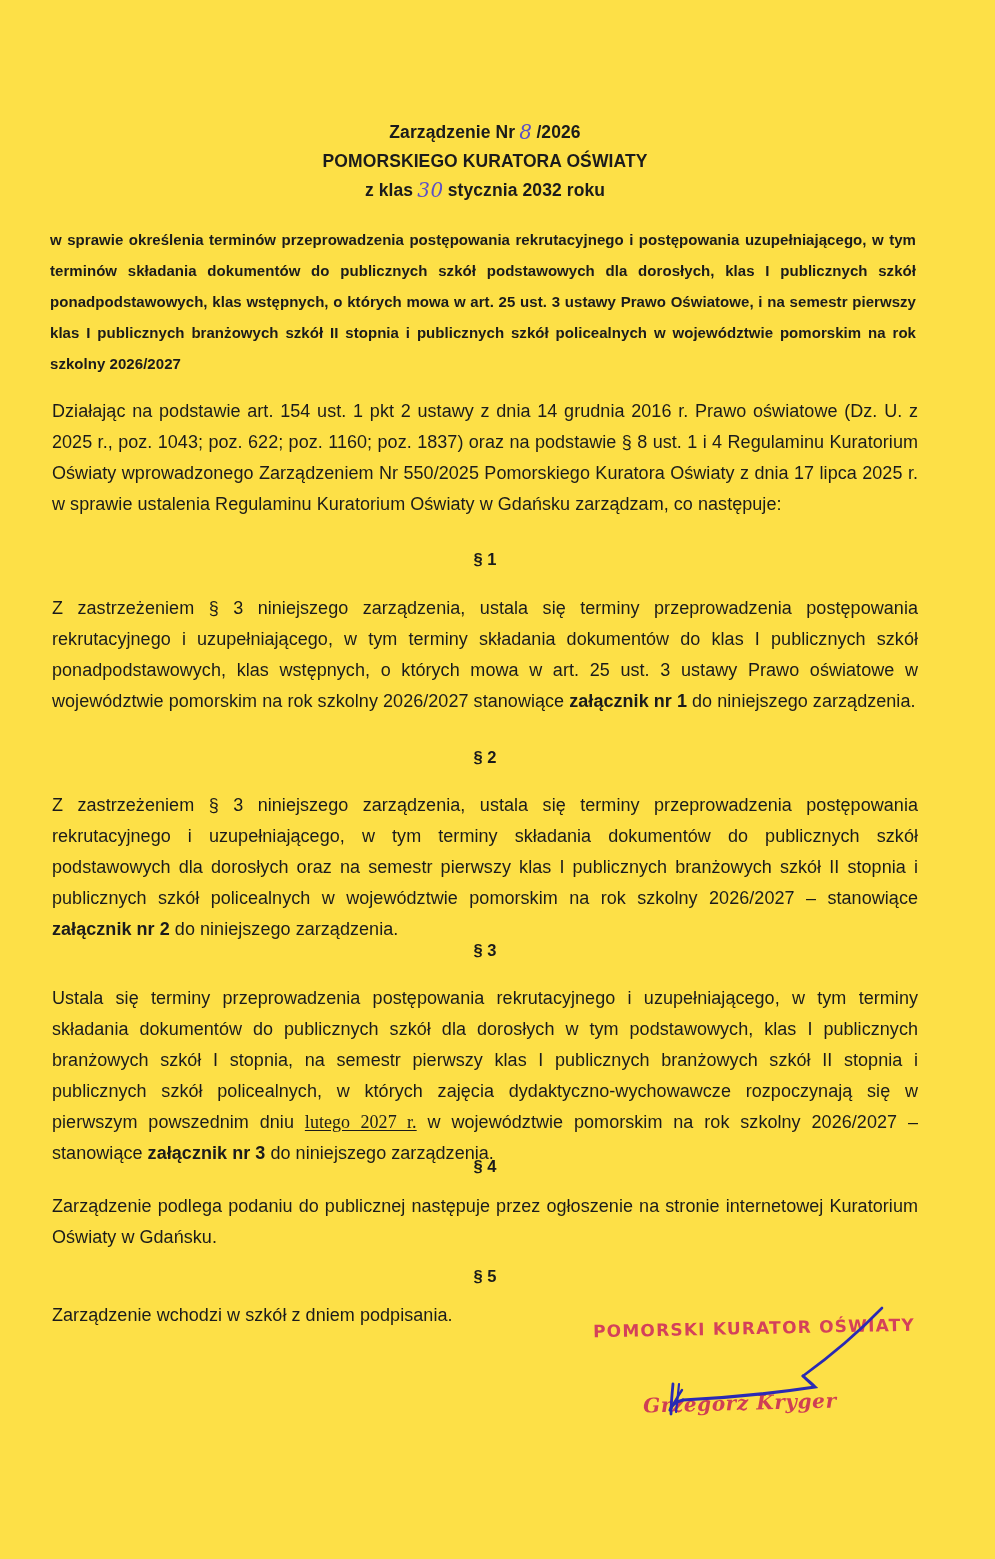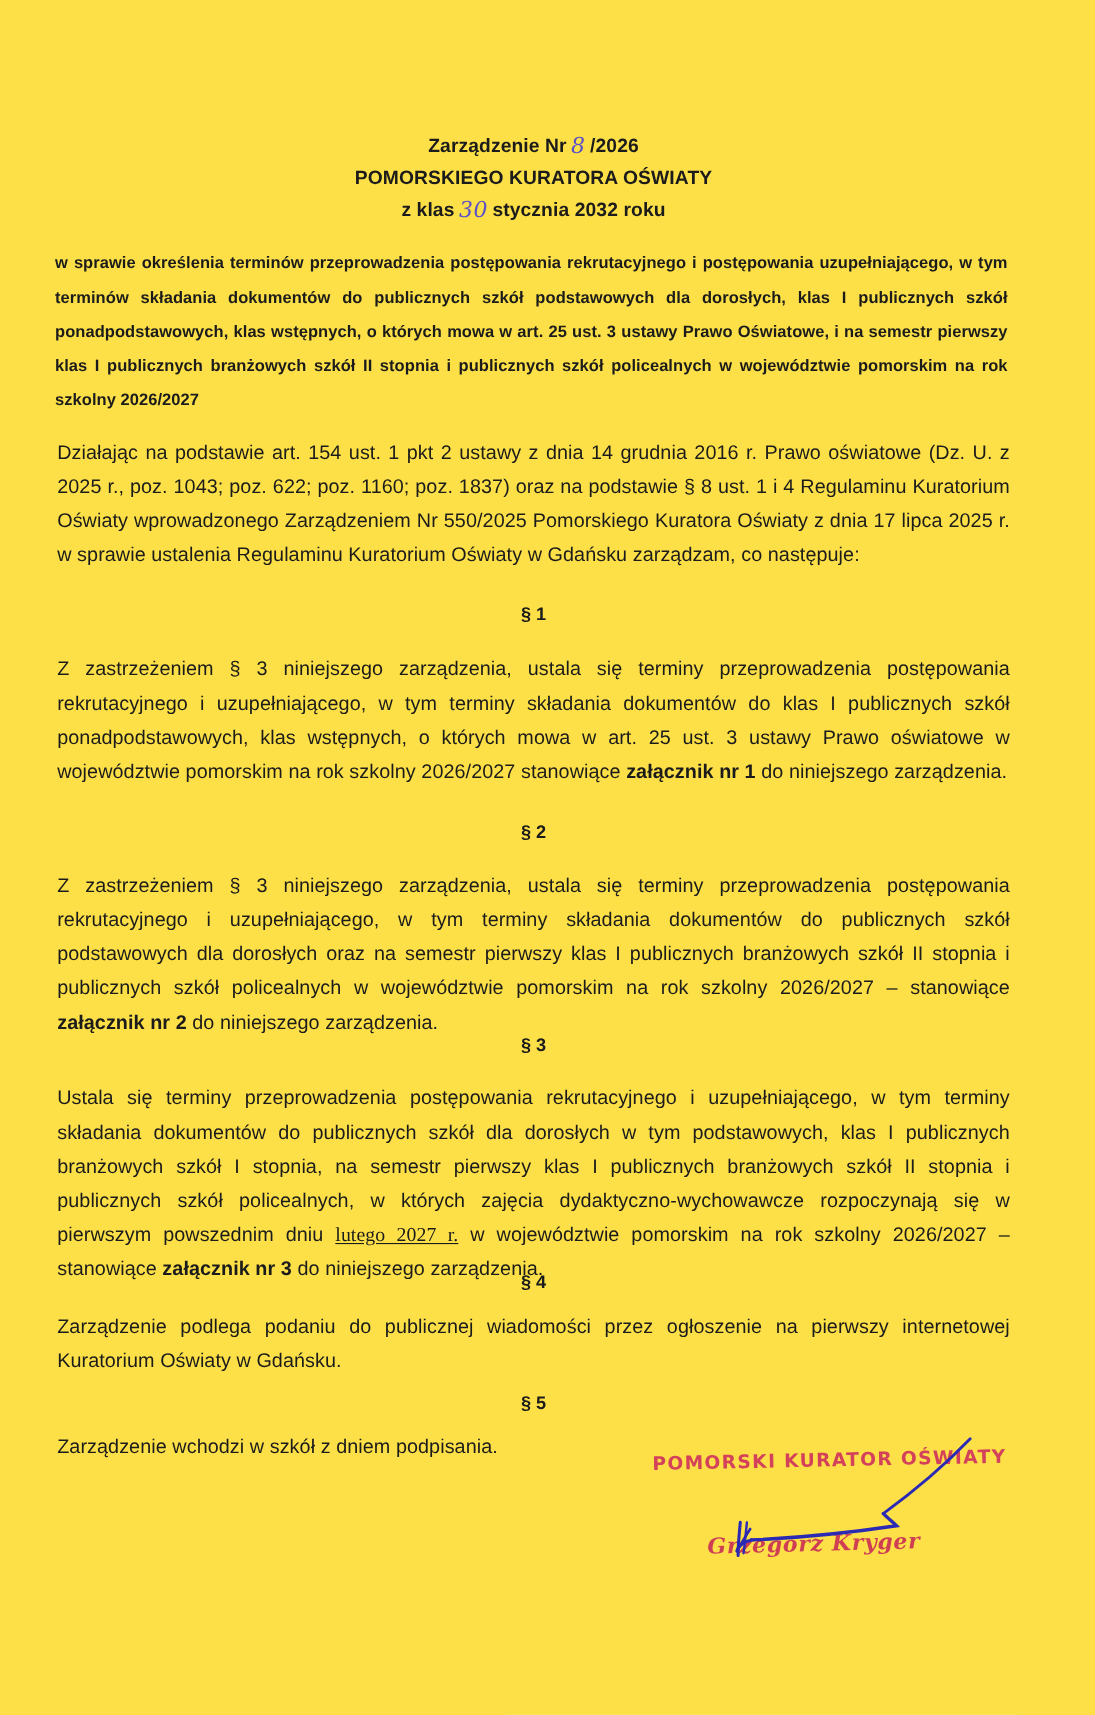--- a/index.html
+++ b/index.html
@@ -153,21 +153,21 @@
   <div class="sect" style="top:548px;">§ 1</div>
   <div class="para" style="top:593px;"><span>Z zastrzeżeniem § 3 niniejszego zarządzenia, ustala się terminy przeprowadzenia postępowania rekrutacyjnego i uzupełniającego, w tym terminy składania dokumentów do klas I publicznych szkół ponadpodstawowych, klas wstępnych, o których mowa w art. 25 ust. 3 ustawy Prawo oświatowe w województwie pomorskim na rok szkolny 2026/2027 stanowiące </span><b>załącznik nr 1</b><span> do niniejszego zarządzenia.</span></div>
 
   <div class="sect" style="top:746px;">§ 2</div>
   <div class="para" style="top:790px;"><span>Z zastrzeżeniem § 3 niniejszego zarządzenia, ustala się terminy przeprowadzenia postępowania rekrutacyjnego i uzupełniającego, w tym terminy składania dokumentów do publicznych szkół podstawowych dla dorosłych oraz na semestr pierwszy klas I publicznych branżowych szkół II stopnia i publicznych szkół policealnych w województwie pomorskim na rok szkolny 2026/2027 – stanowiące </span><b>załącznik nr 2</b><span> do niniejszego zarządzenia.</span></div>
 
   <div class="sect" style="top:939px;">§ 3</div>
   <div class="para" style="top:983px;"><span>Ustala się terminy przeprowadzenia postępowania rekrutacyjnego i uzupełniającego, w tym terminy składania dokumentów do publicznych szkół dla dorosłych w tym podstawowych, klas I publicznych branżowych szkół I stopnia, na semestr pierwszy klas I publicznych branżowych szkół II stopnia i publicznych szkół policealnych, w których zajęcia dydaktyczno-wychowawcze rozpoczynają się w pierwszym powszednim dniu </span><span class="u">lutego 2027 r.</span><span> w województwie pomorskim na rok szkolny 2026/2027 – stanowiące </span><b>załącznik nr 3</b><span> do niniejszego zarządzenia.</span></div>
 
   <div class="sect" style="top:1155px;">§ 4</div>
-  <div class="para" style="top:1191px;">Zarządzenie podlega podaniu do publicznej wiadomości przez ogłoszenie na pierwszy internetowej Kuratorium Oświaty w Gdańsku.</div>
+  <div class="para" style="top:1191px;">Zarządzenie podlega podaniu do publicznej następuje przez ogłoszenie na stronie internetowej Kuratorium Oświaty w Gdańsku.</div>
 
   <div class="sect" style="top:1265px;">§ 5</div>
   <div class="para" style="top:1300px;">Zarządzenie wchodzi w szkół z dniem podpisania.</div>
 
   <div class="sig-wrap">
     <div class="stamp-line1">POMORSKI KURATOR OŚWIATY</div>
     <div class="stamp-line2">Grzegorz Kryger</div>
     <svg class="sig-ink" viewBox="0 0 340 130" aria-hidden="true">
       <path d="M307 10 C 280 38, 250 62, 228 78" stroke="#2a2ab4" stroke-width="2.6" fill="none" stroke-linecap="round"></path>
       <path d="M228 78 C 232 82, 237 86, 240 89 C 200 95, 150 100, 108 102" stroke="#2a2ab4" stroke-width="3.1" fill="none" stroke-linecap="round"></path>

